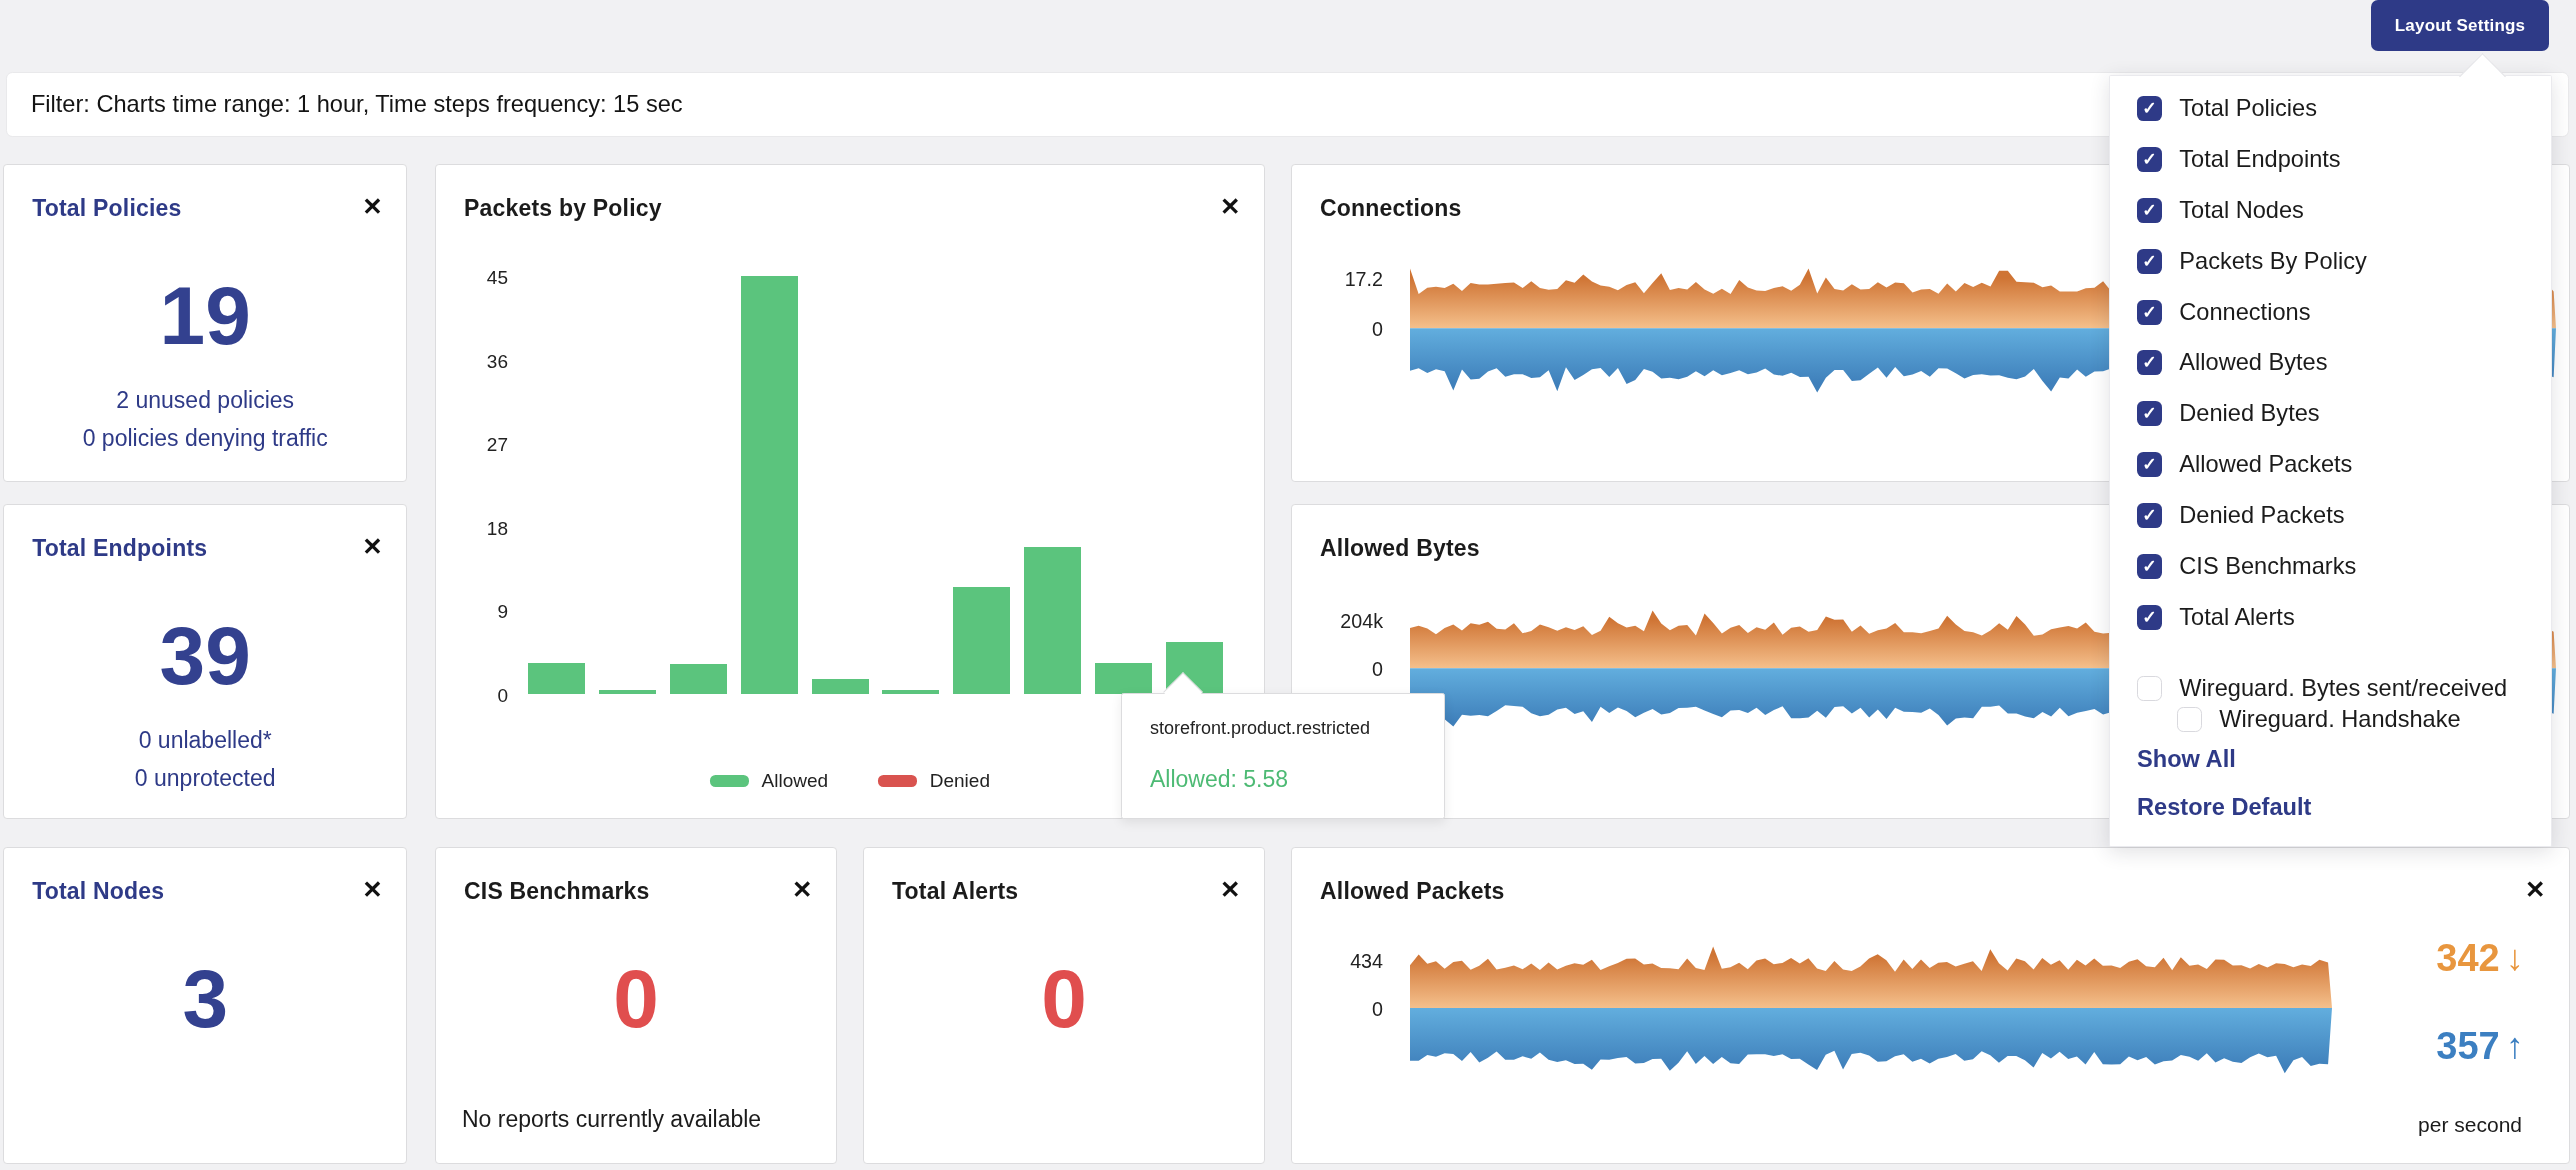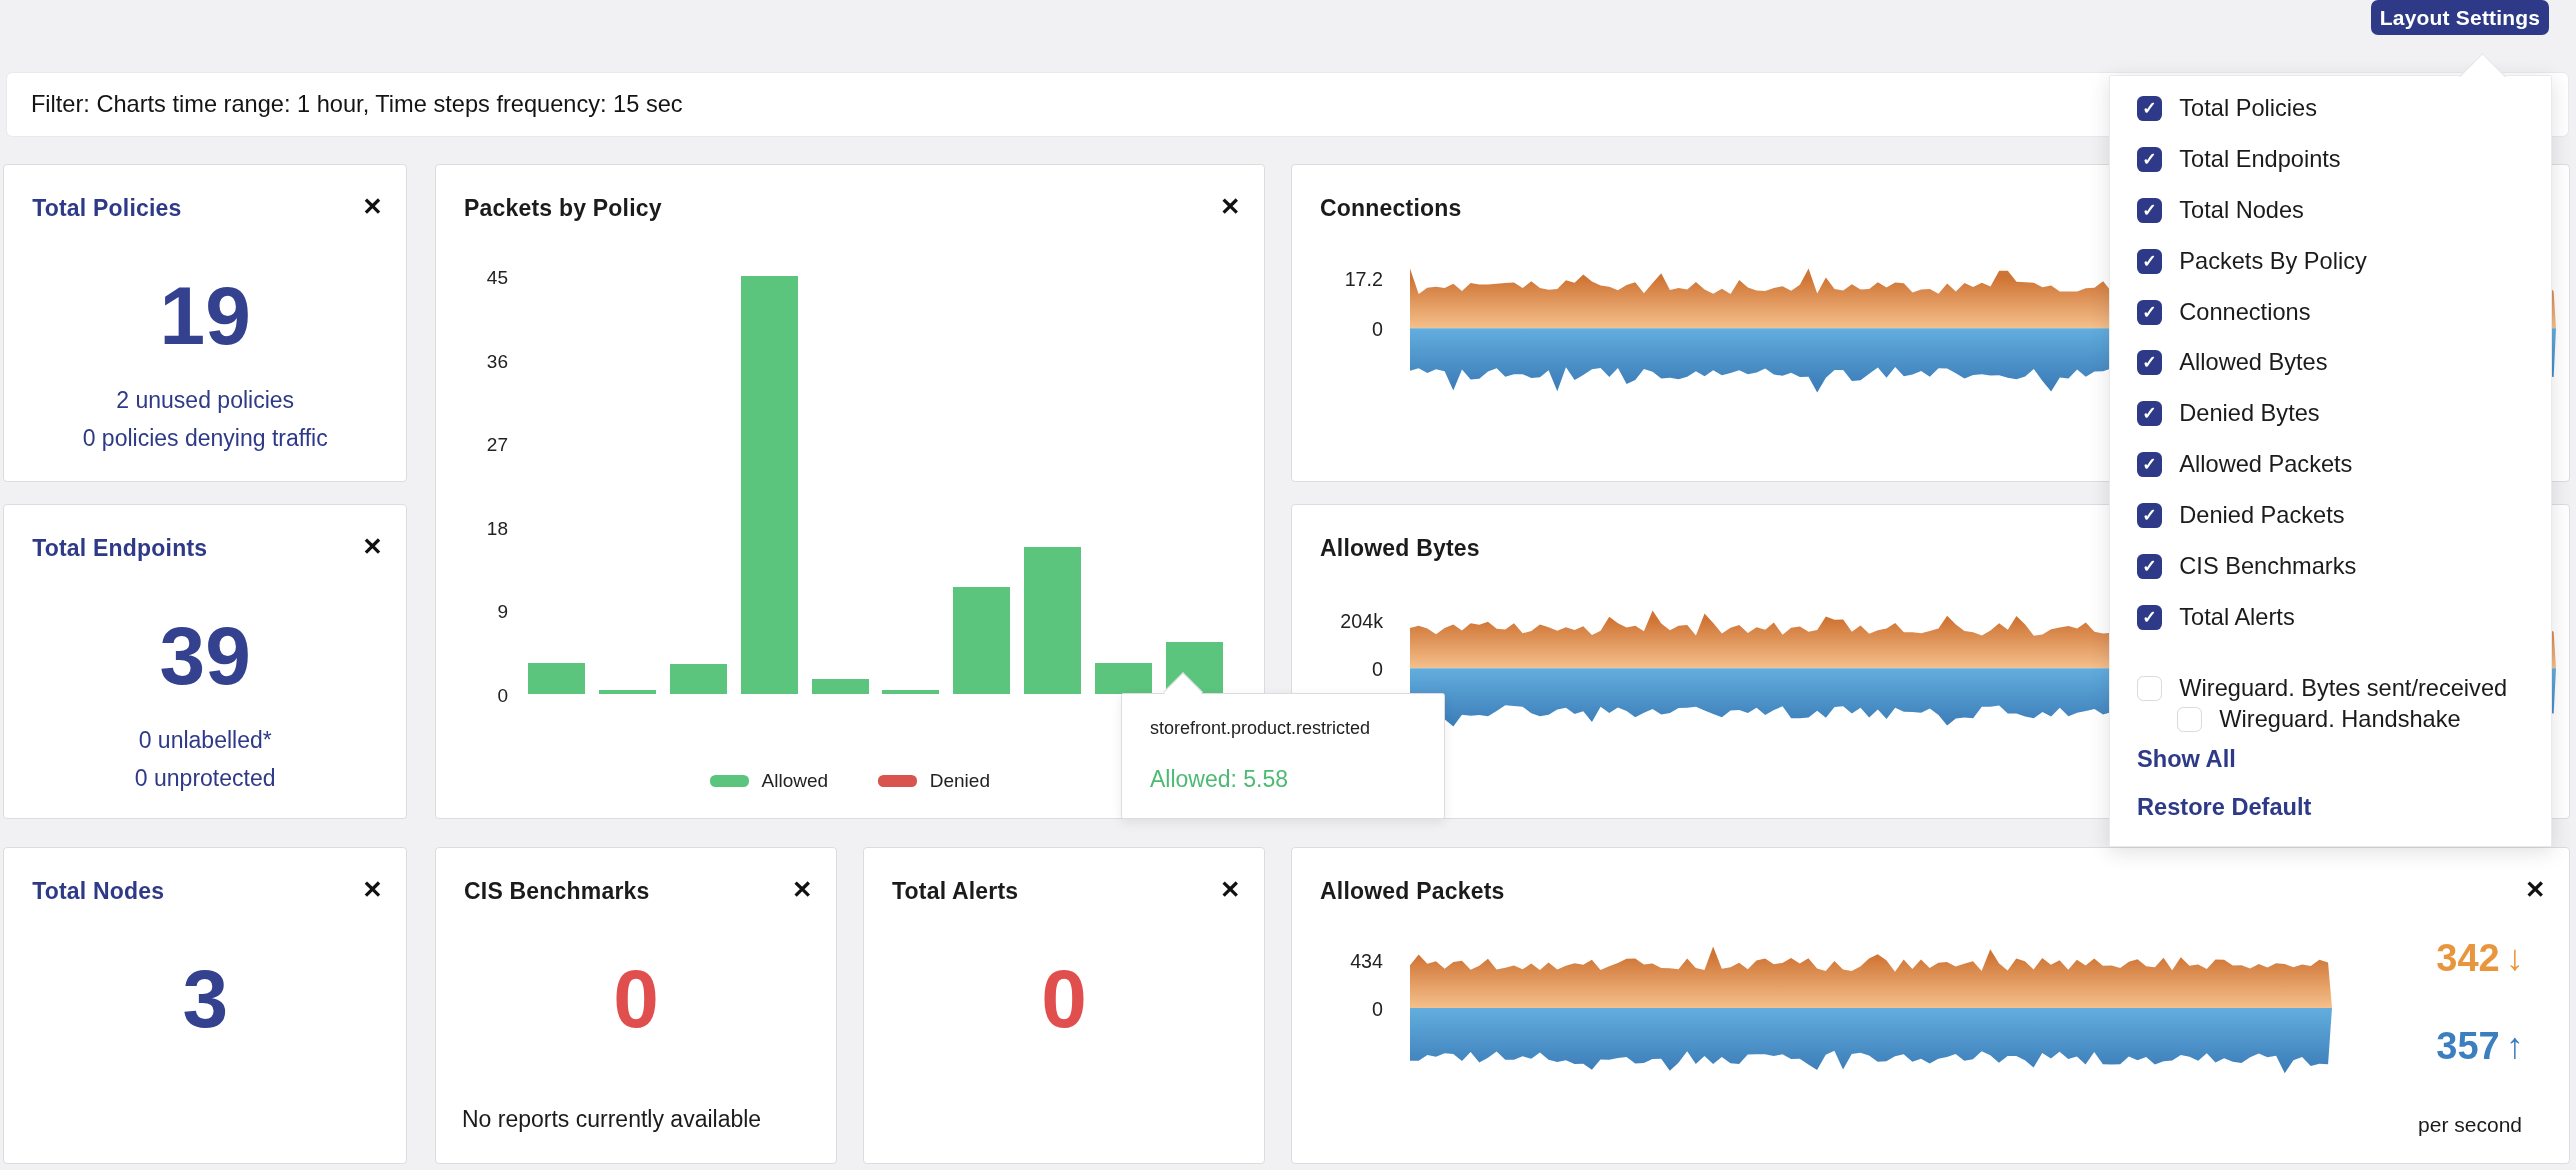--- a/index.html
+++ b/index.html
@@ -6,24 +6,24 @@
   html,body { margin:0; padding:0; }
   body {
     width:2576px; height:1171px; position:relative; overflow:hidden;
     background:#f1f1f3;
     font-family:"Liberation Sans", sans-serif;
     color:#1b1b1b;
   }
 
   
   .layout-btn {
-    position:absolute; left:2371px; top:0; width:178px; height:35px;
+    position:absolute; left:2371px; top:0; width:178px; height:51px;
     background:var(--navy); color:#fff; border:none; border-radius:7px;
     font-family:"Liberation Sans",sans-serif;
-    font-size:21px; font-weight:600; display:flex; align-items:center; justify-content:center;
+    font-size:17px; font-weight:600; display:flex; align-items:center; justify-content:center;
     z-index:60; cursor:pointer; letter-spacing:0.2px;
   }
 
   .filter-bar {
     position:absolute; left:6.3px; top:72px; width:2563px; height:65px;
     background:#fff; border:1.6px solid #e9e9eb; border-radius:6.3px;
     display:flex; align-items:center; padding-left:23.6px;
     font-size:23.6px; font-weight:500; color:#141414; z-index:1;
   }
 

